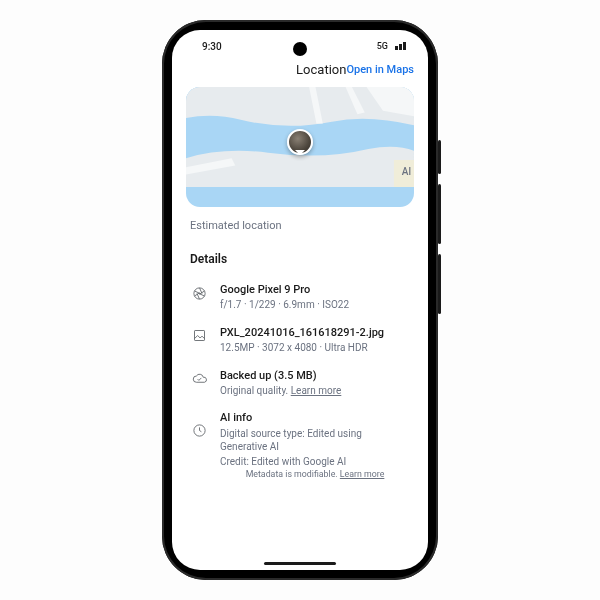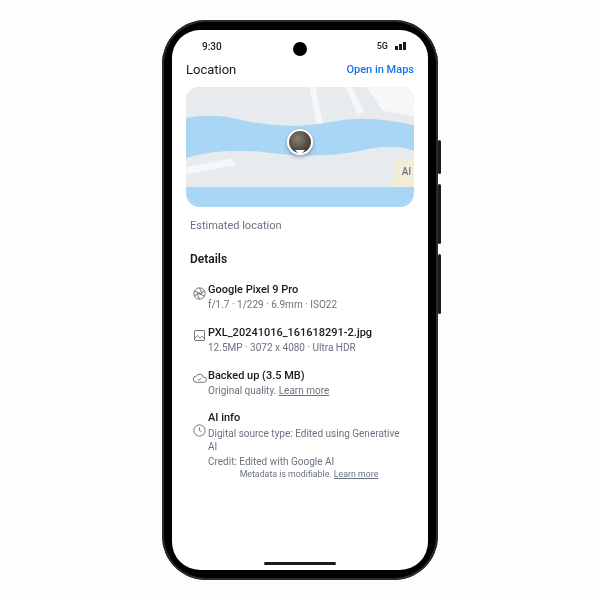--- a/index.html
+++ b/index.html
@@ -62,21 +62,21 @@
     font-weight: 500;
     color: #1a1a1a;
   }
   .status-right { display: flex; align-items: center; gap: 7px; font-size: 9px; }
   .sig-bars { display: flex; align-items: flex-end; gap: 1px; }
   .sig-bars span { width: 3px; background: #1a1a1a; }
   .sig-bars span:nth-child(1){height:4px;} .sig-bars span:nth-child(2){height:6px;}
   .sig-bars span:nth-child(3){height:8px;}
   .header {
     display: flex;
-    justify-content: space-between;
+    justify-content: flex-end;
     align-items: center;
     padding: 0 14px 6px 14px;
   }
   .header-title { font-size: 13px; color: #1a1a1a; font-weight: 400; }
   .header-link { font-size: 11px; color: #1a73e8; font-weight: 500; }
   .map-card {
     margin: 4px 14px 0 14px;
     height: 120px;
     border-radius: 14px;
     position: relative;
@@ -104,21 +104,21 @@
   }
   .map-label {
     position: absolute; right: 3px; bottom: 30px;
     font-size: 10px; color: #6b7280; font-weight: 500;
   }
   .loc-text { padding: 10px 18px 14px 18px; }
   .loc-name { font-size: 12px; color: #1a1a1a; font-weight: 500; }
   .loc-sub { font-size: 11px; color: #6b7280; margin-top: 2px; }
   .details-title { font-size: 12px; font-weight: 600; color: #1a1a1a; padding: 6px 18px 10px 18px; }
   .rows { padding: 0 14px; }
-  .row { display: flex; gap: 0; padding: 7px 4px; }
+  .row { display: flex; gap: 12px; padding: 7px 4px; }
   .row-icon {
     width: 18px; height: 18px;
     flex-shrink: 0;
     display: flex; align-items: center; justify-content: center;
     margin-top: 1px;
   }
   .row-icon svg { width: 15px; height: 15px; stroke: #5f6368; fill: none; stroke-width: 1.4; }
   .row-body { flex: 1; min-width: 0; }
   .row-title { font-size: 11px; color: #1a1a1a; font-weight: 500; line-height: 1.3; }
   .row-sub { font-size: 10px; color: #6b7280; line-height: 1.35; margin-top: 1px; }

